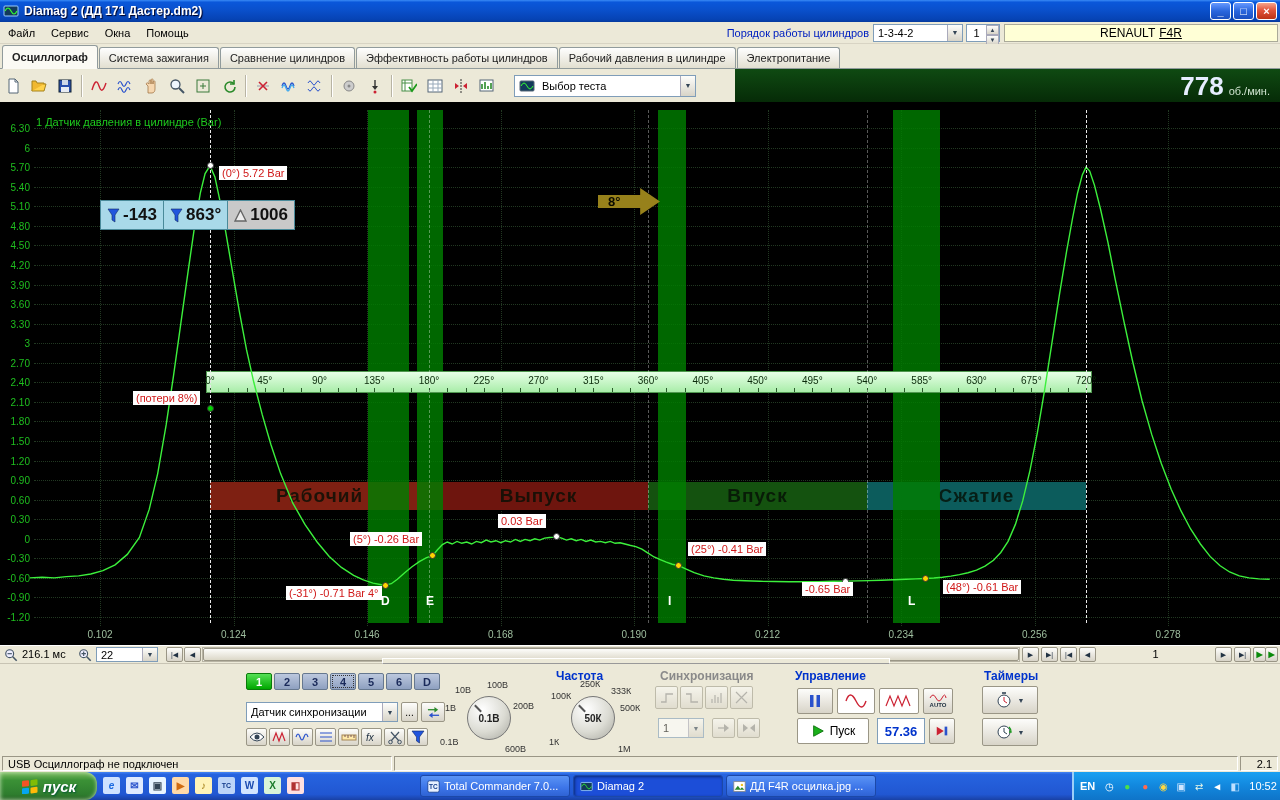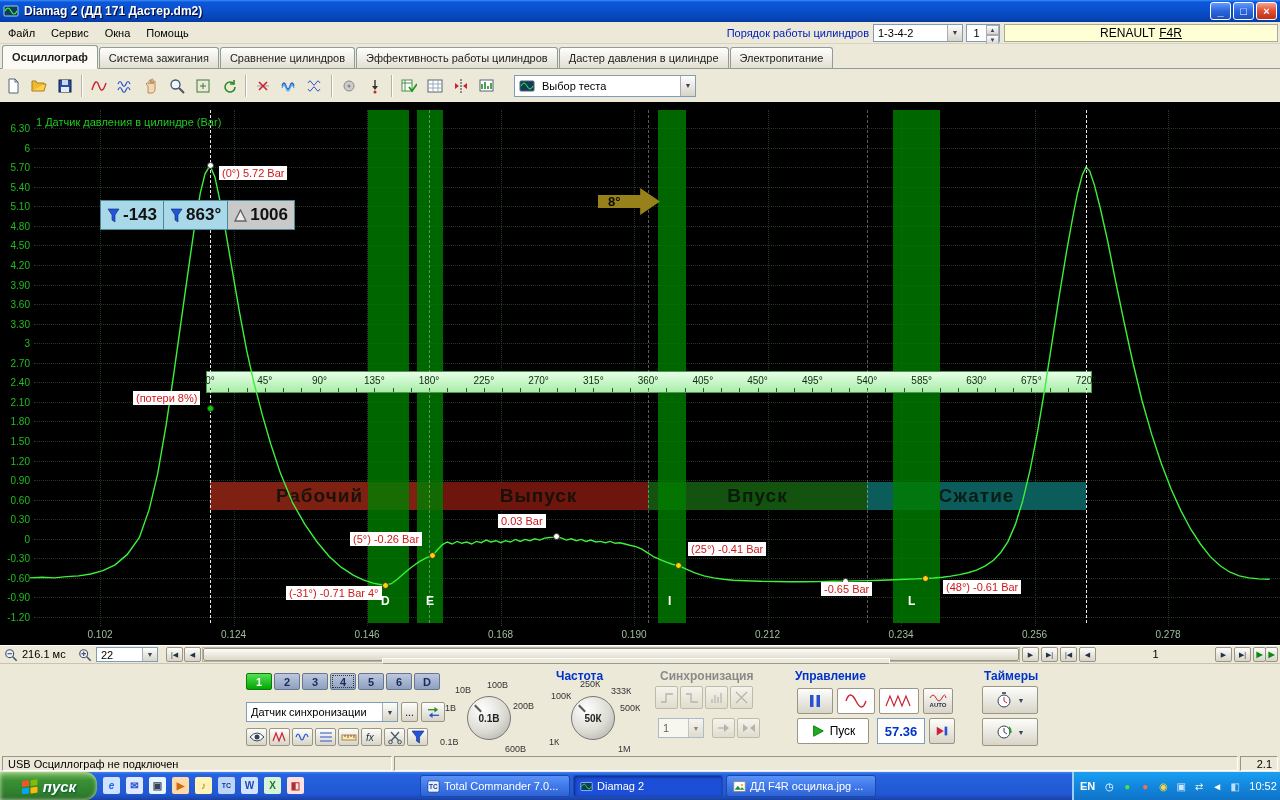--- a/index.html
+++ b/index.html
@@ -180,21 +180,21 @@
       <span>RENAULT</span>
       <span class="eng">F4R</span>
     </span>
   </div>
 
   <div id="tabbar">
       <span class="tab active">Осциллограф</span>
       <span class="tab">Система зажигания</span>
       <span class="tab">Сравнение цилиндров</span>
       <span class="tab">Эффективность работы цилиндров</span>
-      <span class="tab">Дастер давления в цилиндре</span>
+      <span class="tab">Рабочий давления в цилиндре</span>
       <span class="tab">Электропитание</span>
     </div>
 
   <div id="toolbar">
     <span id="tbbtns" style="display:flex;align-items:center;">
         <span class="tbtn">
           <svg width="16" height="16" viewBox="0 0 16 16">
             <path d="M4 1h6l3 3v11H4z" fill="#fff" stroke="#567"></path>
             <path d="M10 1v3h3" fill="none" stroke="#567"></path>
           </svg>
@@ -310,20 +310,24 @@
     <span class="combo testcombo">
       <span style="display:flex;margin-right:3px;">
           <svg width="16" height="16" viewBox="0 0 16 16">
             <rect x="1" y="3" width="14" height="10" rx="1" fill="#123a5a" stroke="#567"></rect>
             <path d="M2 8q3-6 6 0t6 0" fill="none" stroke="#3f3"></path>
           </svg>
         </span>
       <span class="lbl">Выбор теста</span>
       <span class="cmbbtn">▼</span>
     </span>
+    <div id="rpmpanel">
+      <span class="rpmval">778</span>
+      <span class="rpmunit">об./мин.</span>
+    </div>
   </div>
 
   <div id="chart">
       <div class="gridh" style="top: 26px;"></div>
       <div class="ylab" style="top: 21px;">6.30</div>
       <div class="gridh" style="top: 45.6px;"></div>
       <div class="ylab" style="top: 40.6px;">6</div>
       <div class="gridh" style="top: 65.1px;"></div>
       <div class="ylab" style="top: 60.1px;">5.70</div>
       <div class="gridh" style="top: 84.7px;"></div>
@@ -485,21 +489,21 @@
       <div class="vletter" style="left: 381px;">D</div>
       <div class="vletter" style="left: 426px;">E</div>
       <div class="vletter" style="left: 668px;">I</div>
       <div class="vletter" style="left: 908px;">L</div>
       <div class="ann" style="left: 219px; top: 64px;">(0°) 5.72 Bar</div>
       <div class="ann" style="left: 133px; top: 289px;">(потери 8%)</div>
       <div class="ann" style="left: 350px; top: 430px;">(5°) -0.26 Bar</div>
       <div class="ann" style="left: 286px; top: 484px;">(-31°) -0.71 Bar 4°</div>
       <div class="ann" style="left: 498px; top: 412px;">0.03 Bar</div>
       <div class="ann" style="left: 688px; top: 440px;">(25°) -0.41 Bar</div>
-      <div class="ann" style="left: 821px; top: 480px;">-0.65 Bar</div>
+      <div class="ann" style="left: 802px; top: 480px;">-0.65 Bar</div>
       <div class="ann" style="left: 943px; top: 478px;">(48°) -0.61 Bar</div>
       <div id="measurebox">
         <span class="mcell">
           <svg width="13" height="15" viewBox="0 0 13 15">
             <path d="M1 1h11L8 7v7l-3-2V7z" fill="#2255dd" stroke="#112a66" stroke-width="0.6"></path>
           </svg>
           <span>-143</span>
         </span>
         <span class="mcell">
           <svg width="13" height="15" viewBox="0 0 13 15">

